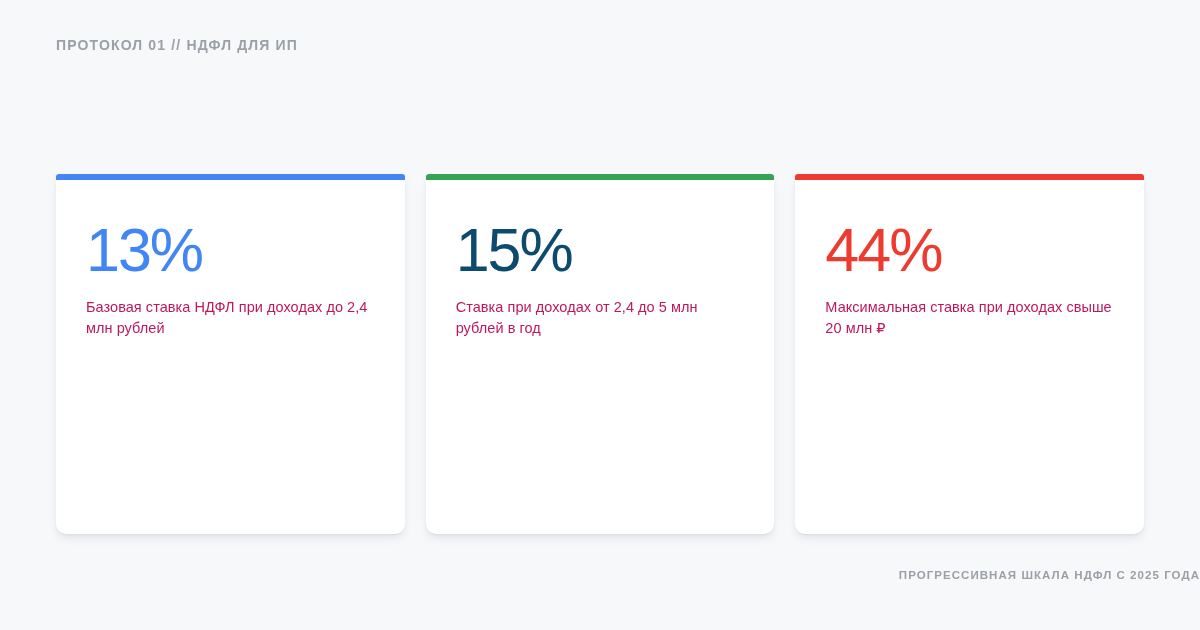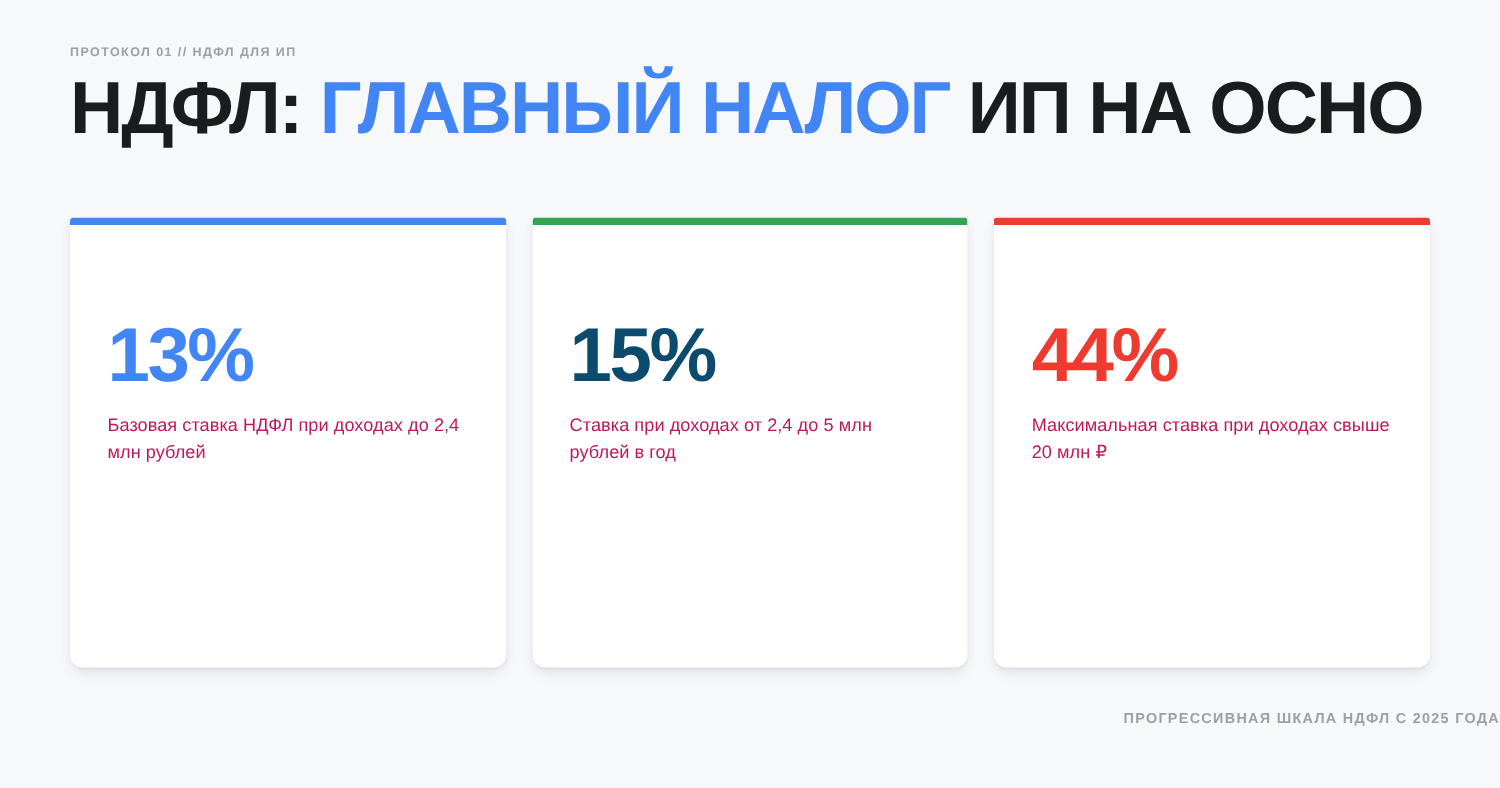--- a/index.html
+++ b/index.html
@@ -21,21 +21,21 @@
     width: 1200px;
     height: 630px;
     padding: 0;
   }
 
   
   .kicker {
     position: absolute;
     left: 56px;
     top: 37px;
-    font-size: 10px;
+    font-size: 14px;
     font-weight: 700;
     letter-spacing: 1.15px;
     color: #9aa0a6;
     text-transform: uppercase;
     white-space: nowrap;
   }
 
   
   .headline {
     position: absolute;
@@ -78,25 +78,24 @@
   .card-bar {
     position: absolute;
     left: 0;
     top: 0;
     right: 0;
     height: 6px;
   }
 
   .card-stat {
     font-size: 61px;
-    font-weight: 700;
+    font-weight: 400;
     line-height: 1;
     letter-spacing: -2px;
     margin-bottom: 16px;
-    margin-top: 34px;
   }
 
   .card-desc {
     font-size: 14.5px;
     line-height: 1.48;
     color: #be185d;
     max-width: 290px;
     letter-spacing: 0.05px;
   }
 
@@ -114,23 +113,20 @@
     text-transform: uppercase;
   }
 </style>
 </head>
 <body>
 
 <div class="slide">
 
   <div class="kicker">ПРОТОКОЛ 01 // НДФЛ ДЛЯ ИП</div>
 
-  <h1 class="headline">
-    <span>НДФЛ: </span><span class="hl-accent">ГЛАВНЫЙ НАЛОГ</span><span> ИП НА ОСНО</span>
-  </h1>
 
   <div class="cards">
 
     <div class="card">
       <div class="card-bar" style="background-color: rgb(66, 133, 244);"></div>
       <div class="card-stat" style="color: rgb(66, 133, 244);">13%</div>
       <div class="card-desc">Базовая ставка НДФЛ при доходах до 2,4 млн рублей</div>
     </div>
 
     <div class="card">

